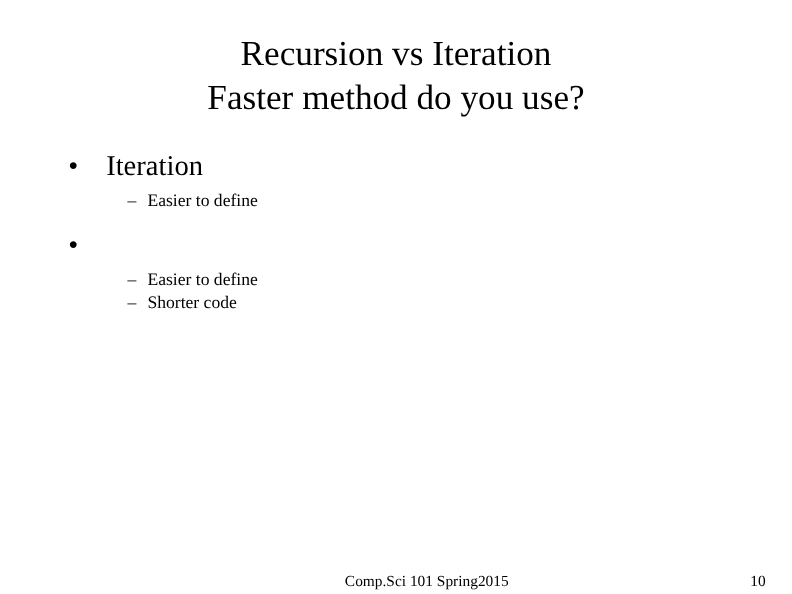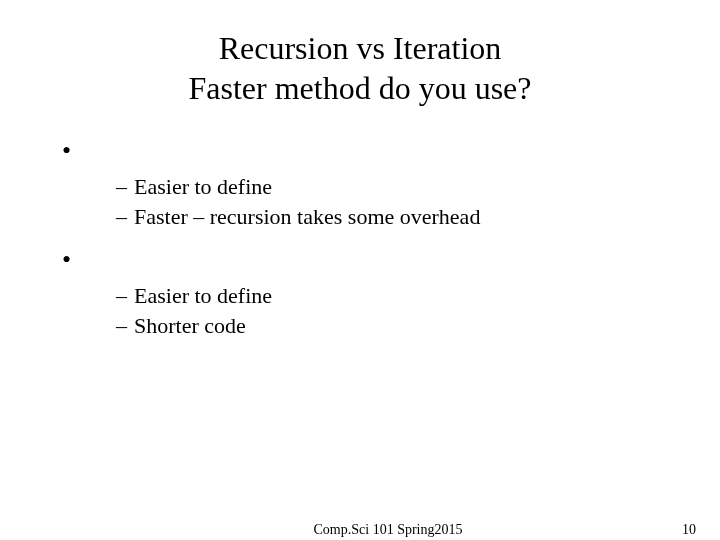--- a/index.html
+++ b/index.html
@@ -43,21 +43,21 @@
     width: 28px;
     margin-left: 2px;
   }
   ul.sub {
     list-style: none;
     padding-left: 56px;
     margin-top: 6px;
     margin-bottom: 14px;
   }
   ul.sub > li {
-    font-size: 22px;
+    font-size: 16px;
     line-height: 1.35;
   }
   ul.sub > li::before {
     content: "–";
     display: inline-block;
     width: 18px;
   }
   .footer {
     position: absolute;
     bottom: 18px;
@@ -82,23 +82,23 @@
 <div class="slide">
 
   <h1 class="title">
     <span>Recursion vs Iteration</span><br>
     <span>Faster method do you use?</span>
   </h1>
 
   <div class="content">
     <ul class="top">
       <li>
+        <span>Iteration</span>
         <ul class="sub">
           <li><span>Easier to define</span></li>
-          <li><span>Faster – recursion takes some overhead</span></li>
         </ul>
       </li>
       <li>
         <ul class="sub">
           <li><span>Easier to define</span></li>
           <li><span>Shorter code</span></li>
         </ul>
       </li>
     </ul>
   </div>

